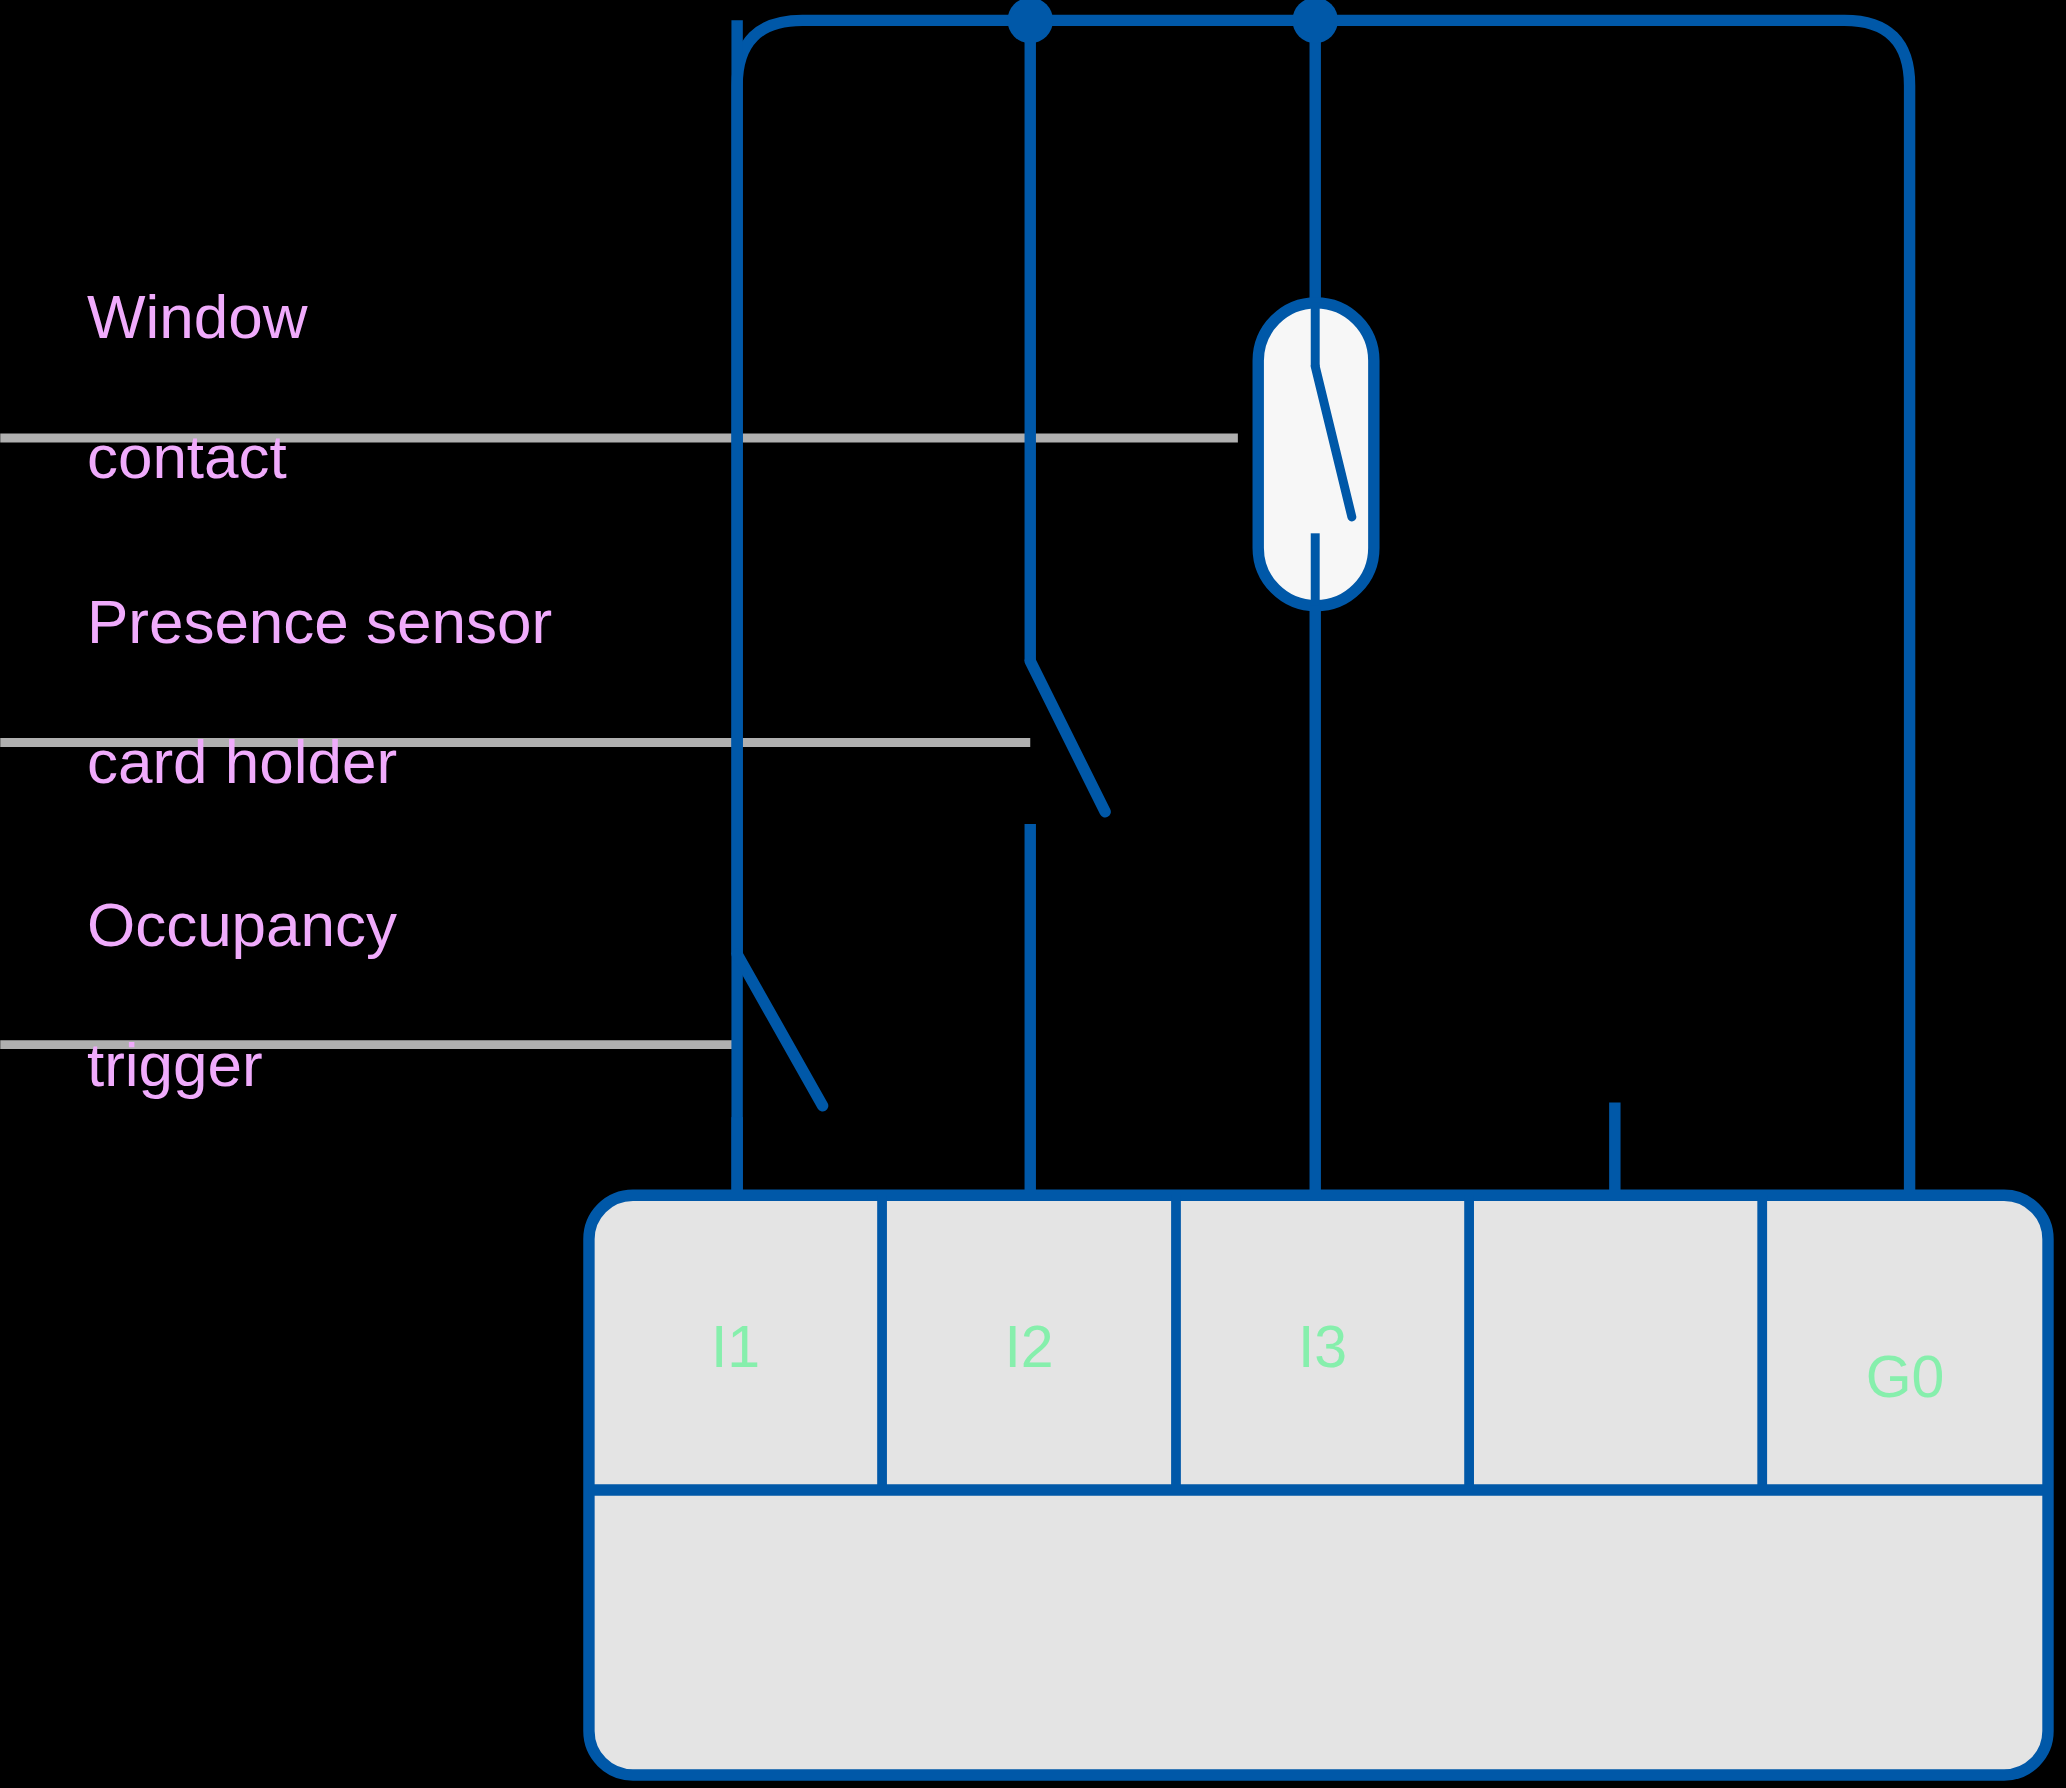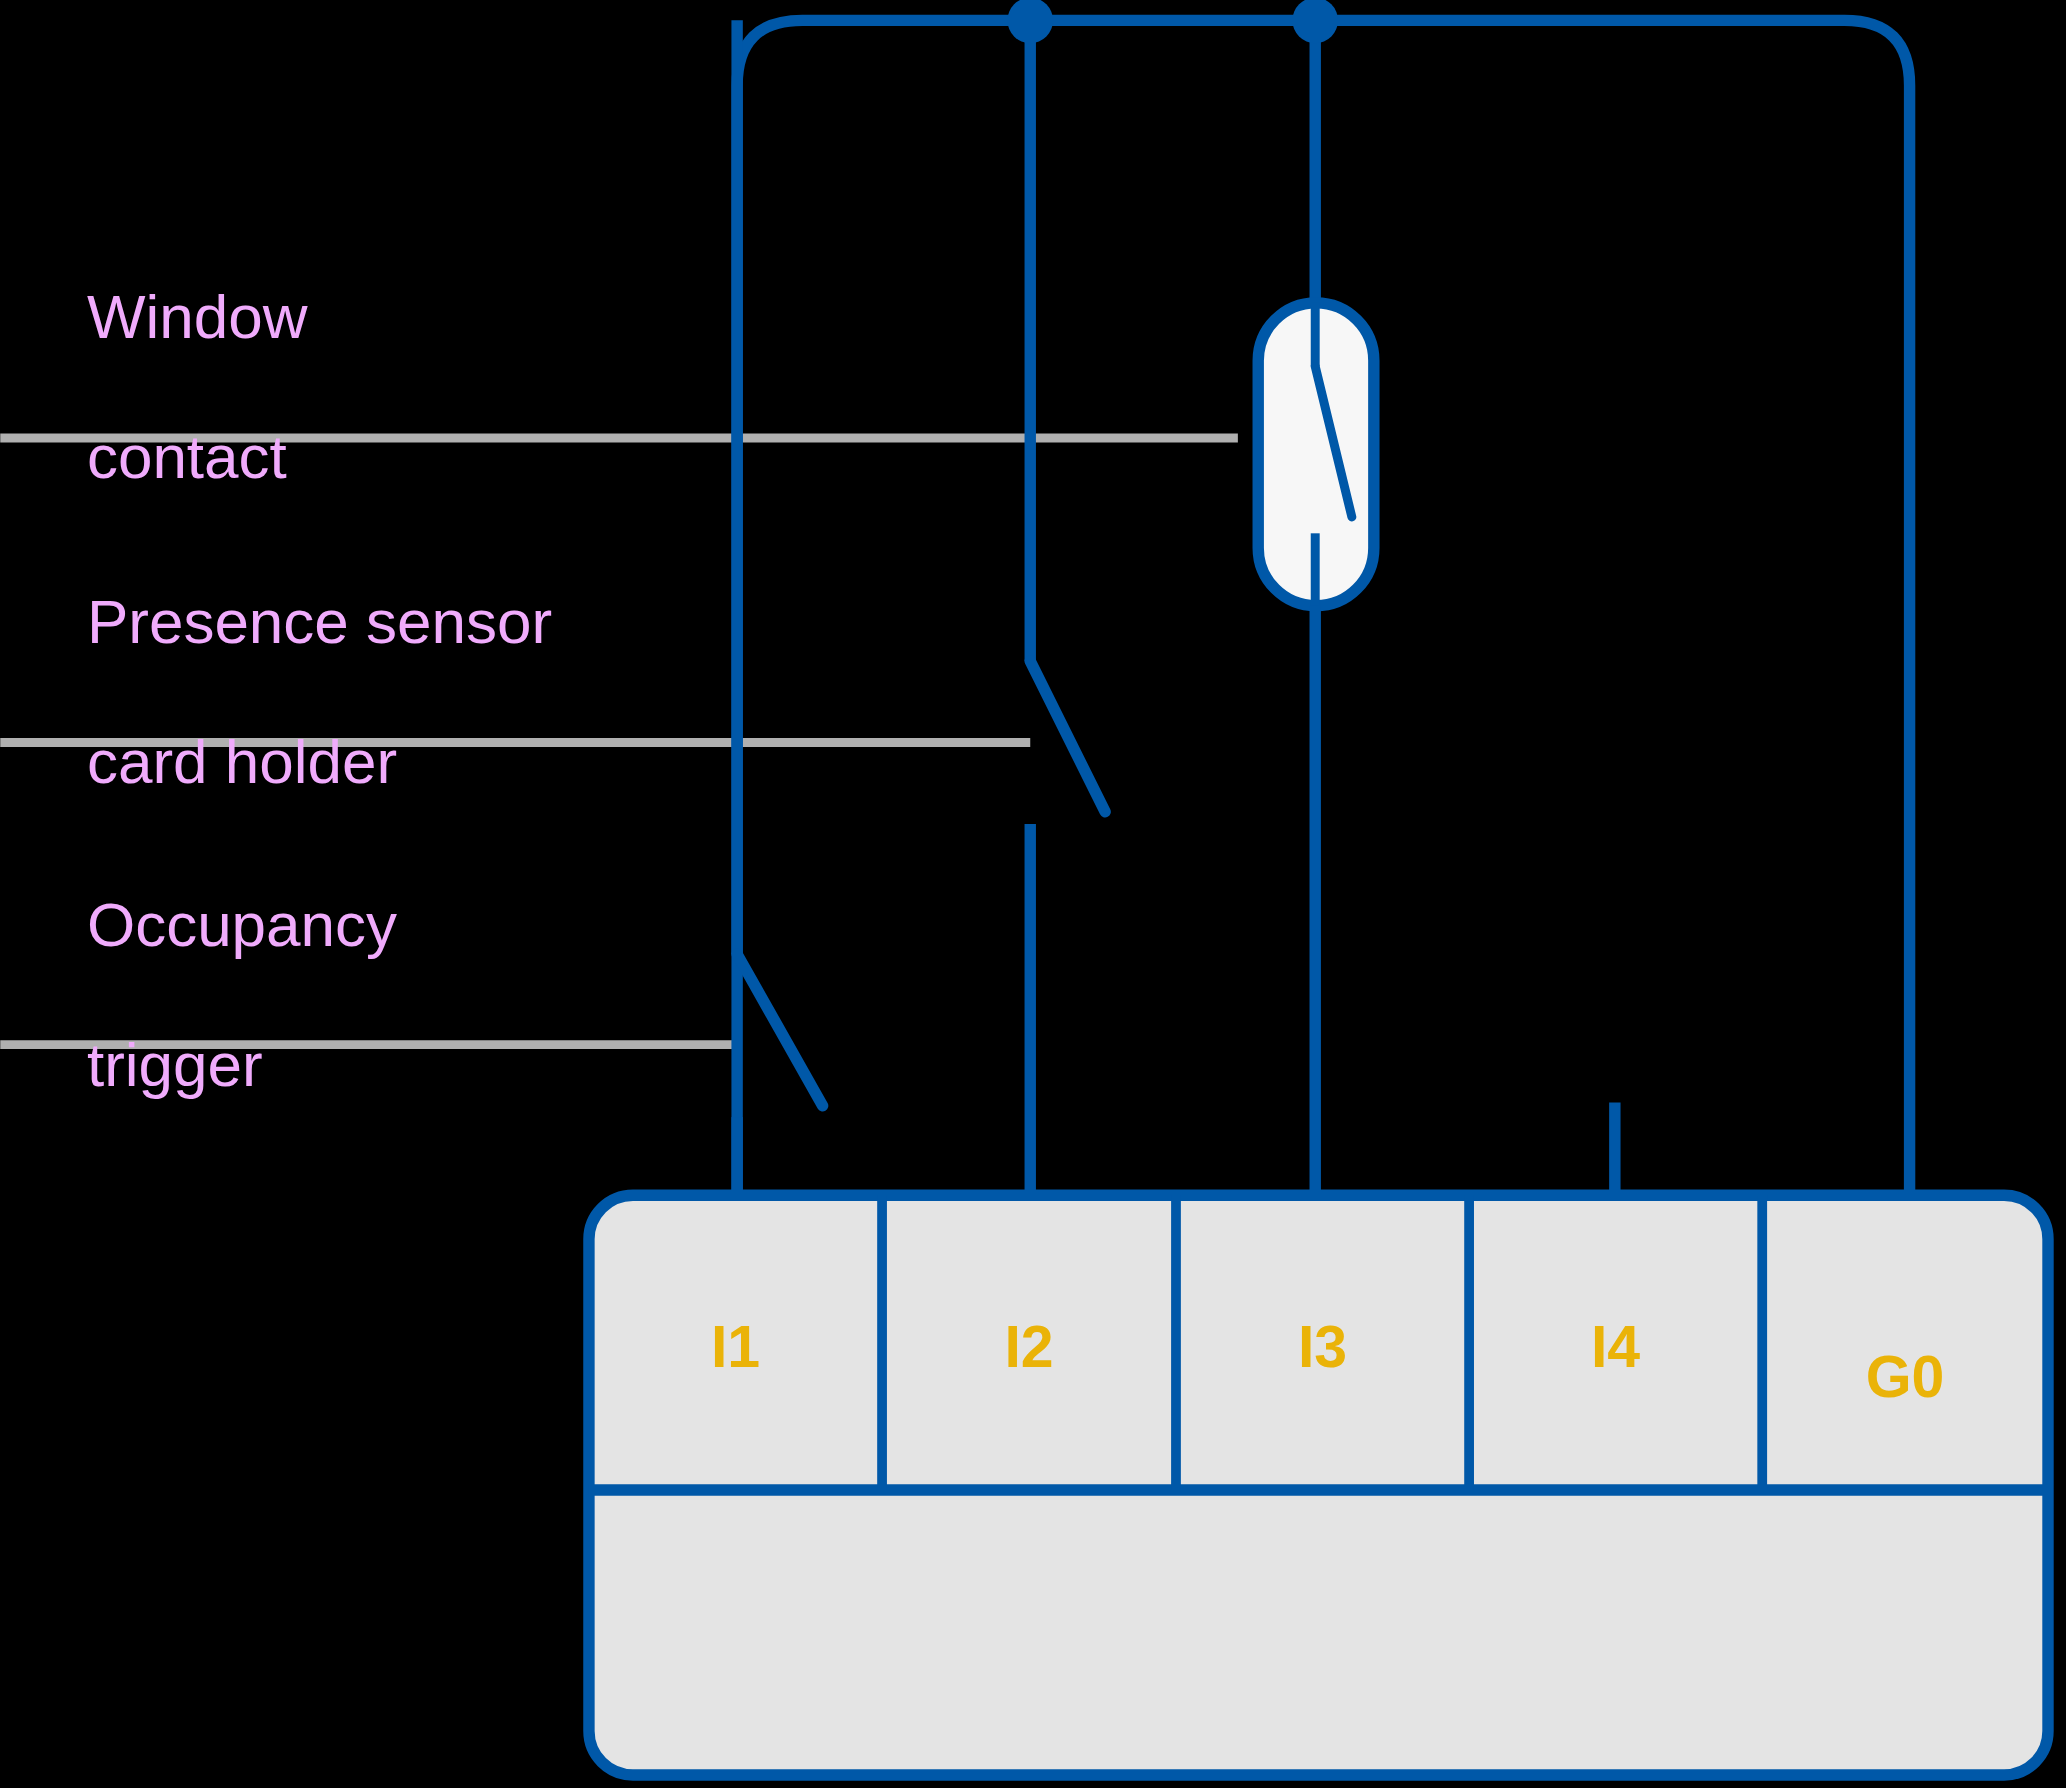--- a/index.html
+++ b/index.html
@@ -2,21 +2,21 @@
 <html style="font-size:13px"><head>
 <meta charset="utf-8">
 <style>
   html,body{margin:0;padding:0;background:#000;}
   body{width:2067px;height:1788px;overflow:hidden;
        font-family:"Liberation Sans", sans-serif;}
   #stage{position:relative;width:2067px;height:1788px;background:#000;}
   svg.layer{position:absolute;left:0;top:0;width:2067px;height:1788px;}
   .lbl{position:absolute;color:#f0abfc;font-size:62px;line-height:70px;
        font-family:"Liberation Sans", sans-serif;font-weight:400;white-space:pre;}
-  .term-txt{position:absolute;color:#eab308;font-weight:bold;
+  .term-txt{position:absolute;color:#86efac;font-weight:normal;
             font-family:"Liberation Sans", sans-serif;white-space:nowrap;
             text-align:center;}
   .term-id{font-size:59px;}
   .term-title{font-size:72px;}
 </style>
 </head>
 <body>
 
 <div id="stage">
 
@@ -67,18 +67,17 @@
   </div>
 
   <div class="lbl" style="left:18px;top:820px;">
     <span>Occupancy</span><br>
     <span>trigger</span>
   </div>
 
   <div class="term-txt term-id" style="left:589px;top:1313px;width:293px;">I1</div>
   <div class="term-txt term-id" style="left:882px;top:1313px;width:294px;">I2</div>
   <div class="term-txt term-id" style="left:1176px;top:1313px;width:293px;">I3</div>
-  <div class="term-txt term-id" style="left:1469px;top:1313px;width:293px;">I4</div>
   <div class="term-txt term-id" style="left:1762px;top:1313px;width:286px;margin-top:30px;">G0</div>
 
 
 </div>
 
 
 </body></html>

